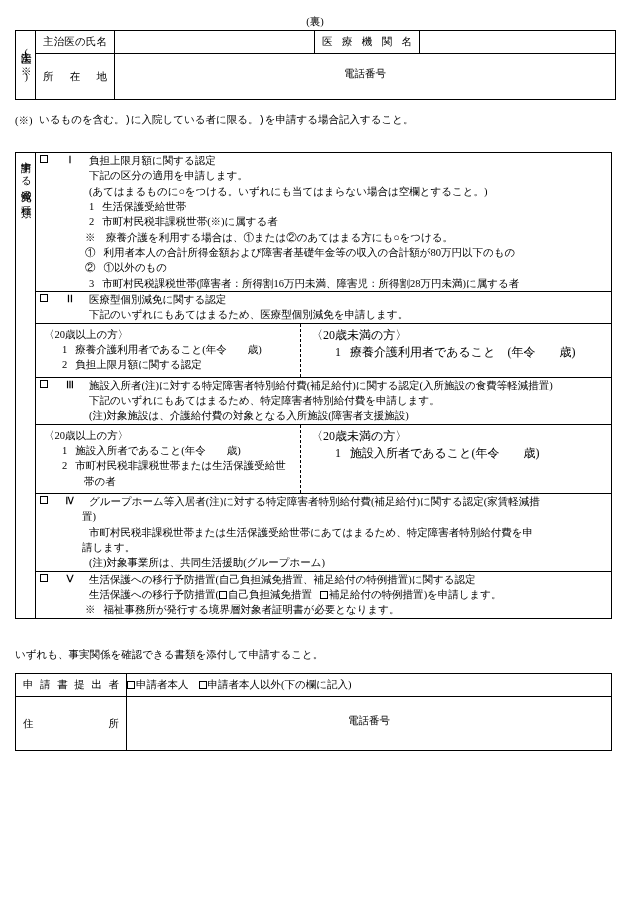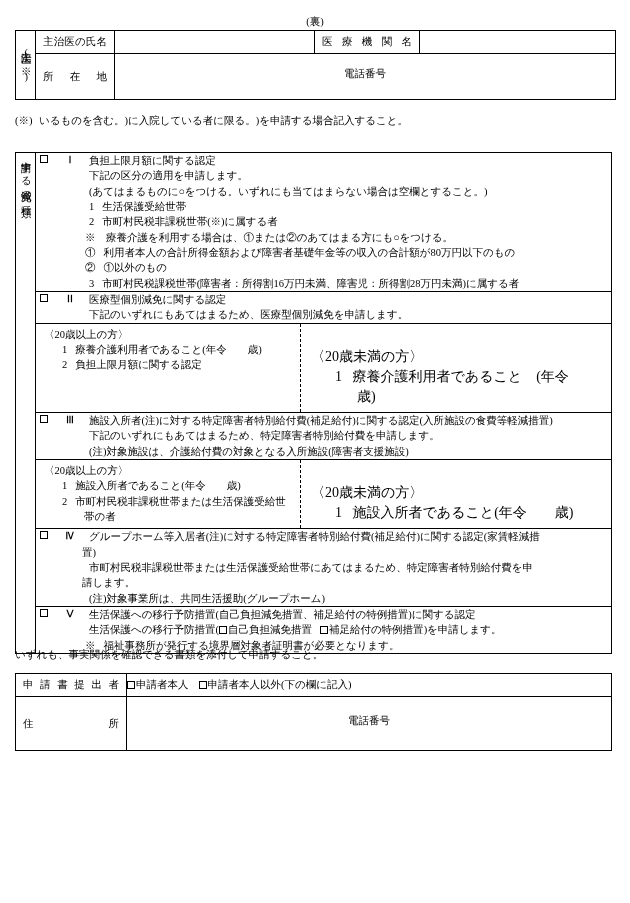--- a/index.html
+++ b/index.html
@@ -105,21 +105,21 @@
   .note1 .marker {
     position: absolute;
     left: 0;
     top: 0;
   }
   .note1 .body {
     display: block;
     padding-left: 36px;
     text-indent: 0;
   }
-  .note1 .l2 { display: block; padding-left: 24px; }
+  .note1 .l2 { display: block; padding-left: 24px; font-family: Liberation Mono, monospace; }
 
   
   table.main {
     position: absolute;
     left: 15px;
     top: 152px;
     width: 597px;
     border-collapse: collapse;
     table-layout: fixed;
   }
@@ -183,23 +183,22 @@
     box-sizing: border-box;
     border-right: 1px dashed #000;
     padding: 3px 4px 4px 8px;
     font-size: 10.5px;
     line-height: 1.46;
   }
   .split .colR {
     flex: 1;
     box-sizing: border-box;
     padding: 3px 4px 4px 10px;
-    font-size: 14px;
+    font-size: 12px;
     line-height: 1.46;
-    margin-top: 20px;
   }
   .ag { display: block; }
   .ag-item {
     display: block;
     padding-left: 40px;
     text-indent: -22px;
   }
   .ag-item-r {
     display: block;
     padding-left: 46px;

